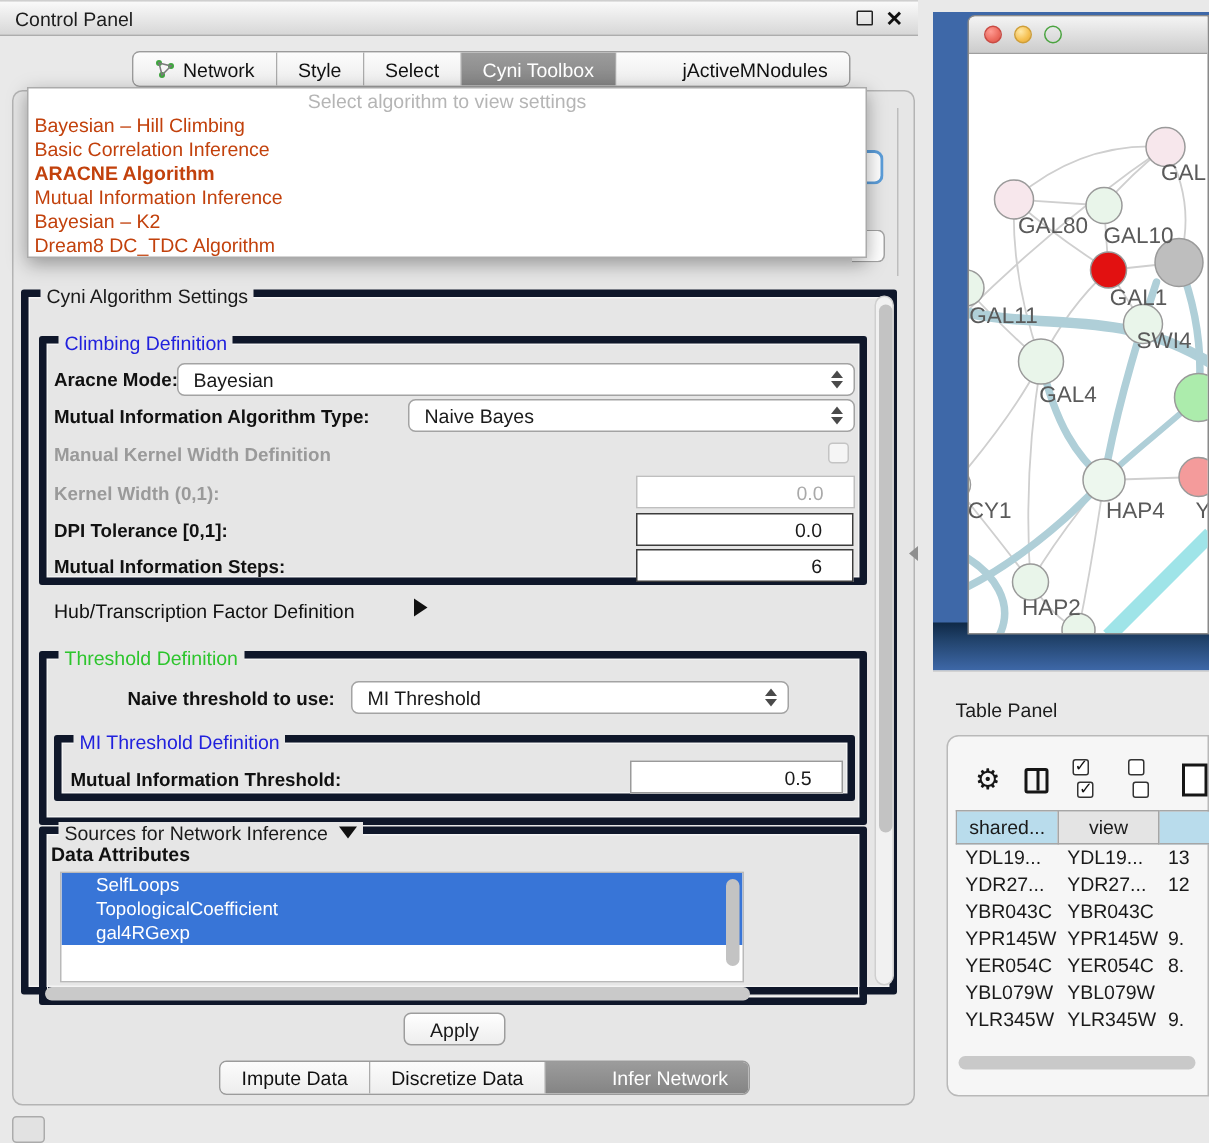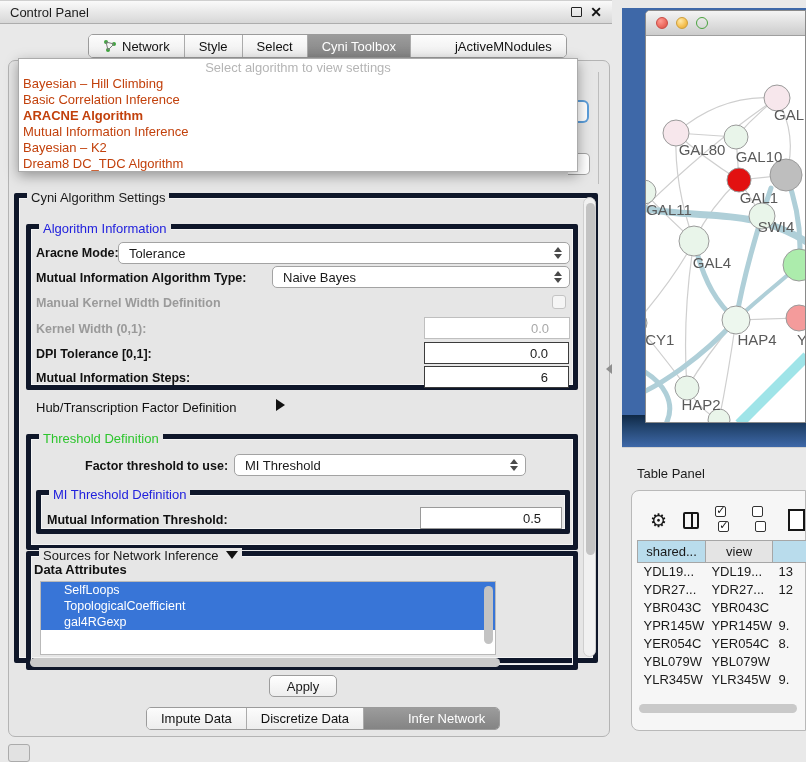--- a/index.html
+++ b/index.html
@@ -168,26 +168,26 @@
 
   <div class="group" style="left:14px; top:193px; width:584px; height:470px;">
     <span class="gtitle">Cyni Algorithm Settings</span>
   </div>
 
   <div class="vtrack" style="left:583px; top:197px; width:13px; height:460px;">
     <div class="vthumb" style="left:1.5px; top:5px; width:9px; height:352px;"></div>
   </div>
 
   <div class="group" style="left:26px; top:224px; width:552px; height:166px;">
-    <span class="gtitle blue-t">Algorithm Information</span>
+    <span class="gtitle blue-t">Climbing Definition</span>
   </div>
 
   <span class="lbl" style="left:36px; top:246px;">Aracne Mode:</span>
   <div class="combo" style="left:118px; top:242px; width:452px;">
-    <span>Tolerance</span>
+    <span>Bayesian</span>
     <span class="spin"></span>
   </div>
 
   <span class="lbl" style="left:36px; top:271px;">Mutual Information Algorithm Type:</span>
   <div class="combo" style="left:272px; top:266px; width:298px;">
     <span>Naive Bayes</span>
     <span class="spin"></span>
   </div>
 
   <span class="lbl dis" style="left:36px; top:296px;">Manual Kernel Width Definition</span>
@@ -208,21 +208,21 @@
     <span>6</span>
   </div>
 
   <span class="lbl" style="left:36px; top:400px; font-weight:normal; font-size:13px;">Hub/Transcription Factor Definition</span>
   <span class="abs tri-r" style="left:276px; top:399px;"></span>
 
   <div class="group" style="left:26px; top:434px; width:552px; height:116px;">
     <span class="gtitle green-t">Threshold Definition</span>
   </div>
 
-  <span class="lbl" style="left:85px; top:459px;">Factor threshold to use:</span>
+  <span class="lbl" style="left:85px; top:459px;">Naive threshold to use:</span>
   <div class="combo" style="left:234px; top:454px; width:292px;">
     <span>MI Threshold</span>
     <span class="spin"></span>
   </div>
 
   <div class="group" style="left:36px; top:490px; width:534px; height:44px;">
     <span class="gtitle blue-t">MI Threshold Definition</span>
   </div>
   <span class="lbl" style="left:47px; top:513px;">Mutual Information Threshold:</span>
   <div class="field soft" style="left:420px; top:507px; width:142px;">

